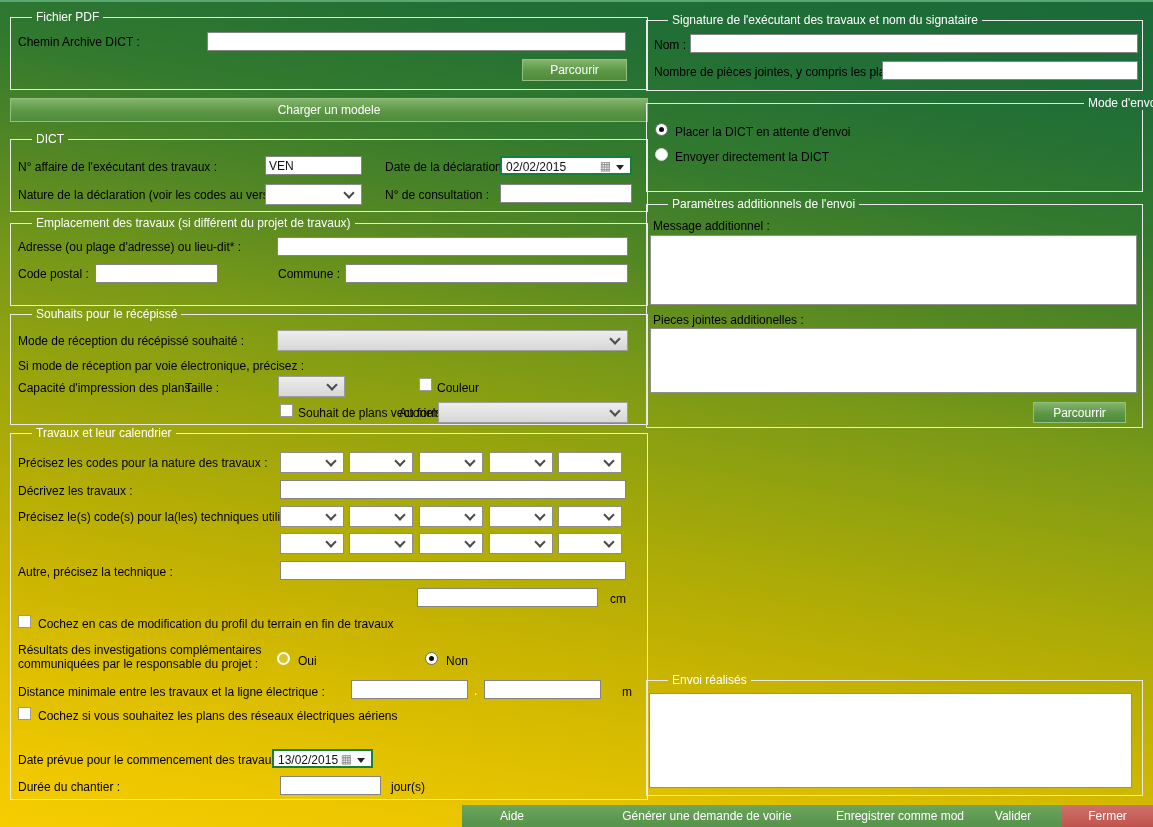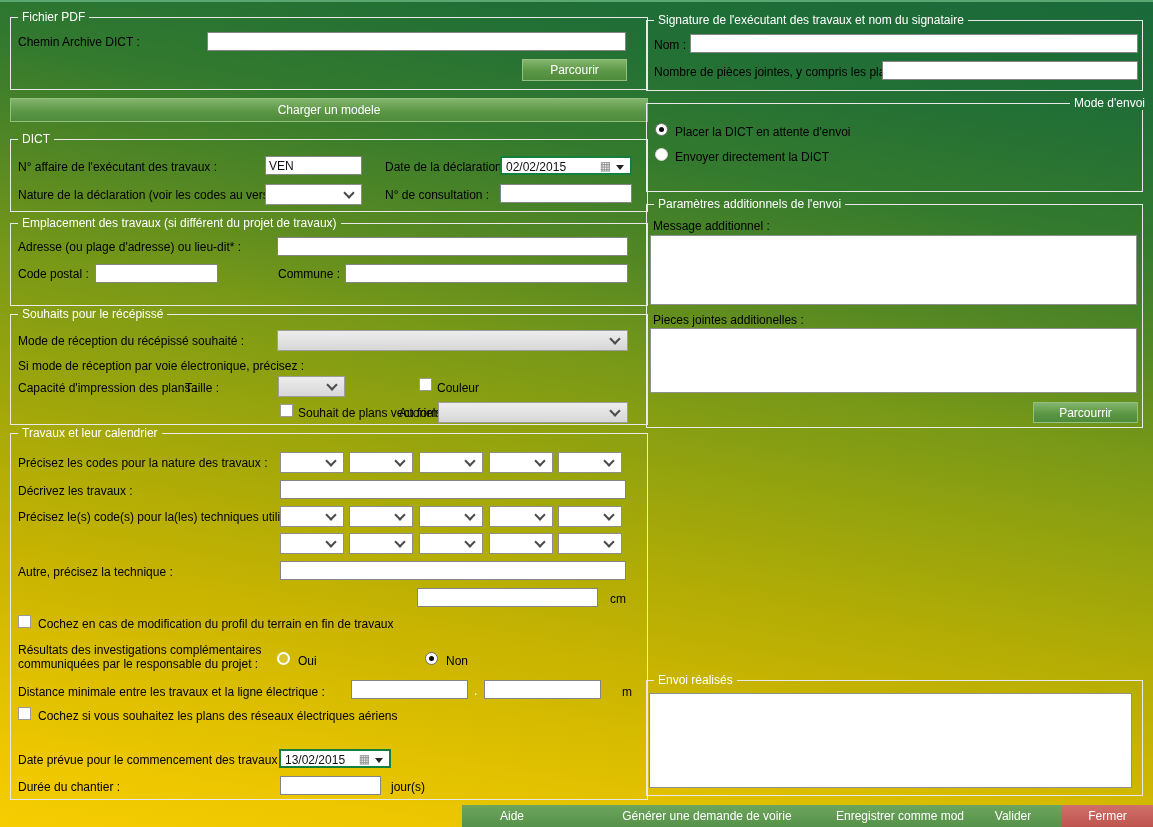--- a/index.html
+++ b/index.html
@@ -6,21 +6,21 @@
   body{width:1153px;height:827px;position:relative;overflow:hidden;
        font-family:"Liberation Sans", sans-serif;font-size:12px;
        background:linear-gradient(190deg,
          #1a6a3a 0%, #216f36 12%, #347a2e 24%, #538724 34%,
          #779818 44%, #94a30e 54%, #b0ac06 64%, #c9b401 74%,
          #ddbf00 84%, #eec700 93%, #f5cd00 100%);}
   .topline{position:absolute;top:0;left:0;right:0;height:2px;background:#5aa771;}
   .sec{position:absolute;}
   fieldset.gbx{position:absolute;left:0;right:0;top:-8px;bottom:0;margin:0;padding:0;
        border:1px solid #e9e9e9;background:transparent;}
-  fieldset.gbx legend{margin-left:7px;padding:0 4px;color:#fff;font-size:12px;line-height:14px;}
+  fieldset.gbx legend{margin-left:21px;padding:0 4px;color:#fff;font-size:12px;line-height:14px;}
   .lbl{position:absolute;color:#000000;white-space:nowrap;line-height:14px;}
   .txt{position:absolute;height:19px;border:1px solid #848484;background:#fff;
        box-sizing:border-box;font:12px "Liberation Sans",sans-serif;color:#111;
        padding:0 3px;outline:none;}
   .ta{position:absolute;border:1px solid #8f8f8f;background:#fff;resize:none;
       box-sizing:border-box;font:12px "Liberation Sans",sans-serif;outline:none;}
   .listbox{position:absolute;border:1px solid #8f8f8f;background:#fff;box-sizing:border-box;}
   .combo{position:absolute;height:21px;background:#fff;border:1px solid #8d8d8d;
        box-sizing:border-box;cursor:default;}
   .combo::after{content:"";position:absolute;right:8px;top:50%;margin-top:-6px;
@@ -150,21 +150,21 @@
   <div class="radio checked" style="left:415px;top:218px;"></div>
   <span class="lbl" style="left:436px;top:220px;">Non</span>
   <span class="lbl" style="left:8px;top:251px;">Distance minimale entre les travaux et la ligne électrique :</span>
   <input class="txt" style="left: 341px; top: 246px; width: 117px;">
   <span class="dotlbl" style="left:464px;top:250px;">.</span>
   <input class="txt" style="left: 474px; top: 246px; width: 117px;">
   <span class="lbl" style="left:612px;top:251px;">m</span>
   <div class="cb" style="left:8px;top:273px;"></div>
   <span class="lbl" style="left:28px;top:275px;">Cochez si vous souhaitez les plans des réseaux électriques aériens</span>
   <span class="lbl" style="left:8px;top:319px;">Date prévue pour le commencement des travaux :</span>
-  <div class="datefield" style="left:269px;top:315px;width:112px;">
+  <div class="datefield" style="left:262px;top:315px;width:101px;">
     <span class="dv">13/02/2015</span>
     <span class="cal">▦</span>
     <span class="arr"></span>
   </div>
   <span class="lbl" style="left:8px;top:346px;">Durée du chantier :</span>
   <input class="txt" style="left: 270px; top: 342px; width: 101px;">
   <span class="lbl" style="left:381px;top:346px;">jour(s)</span>
 </div>
 
 <div class="sec" style="left:646px;top:21px;width:497px;height:70px;">
@@ -188,21 +188,21 @@
 </div>
 
 <div class="sec" style="left:646px;top:205px;width:497px;height:223px;">
   <fieldset class="gbx">
     <legend>Paramètres additionnels de l'envoi</legend>
   </fieldset>
   <span class="lbl" style="left:7px;top:14px;">Message additionnel :</span>
   <textarea class="ta" style="left: 4px; top: 30px; width: 487px; height: 70px;"></textarea>
   <span class="lbl" style="left:7px;top:108px;">Pieces jointes additionelles :</span>
   <textarea class="ta" style="left: 4px; top: 123px; width: 487px; height: 65px;"></textarea>
-  <div class="btn" style="left:387px;top:197px;width:105px;height:21px;">Parcourrir</div>
+  <div class="btn" style="left:387px;top:197px;width:93px;height:21px;">Parcourrir</div>
 </div>
 
 <div class="sec" style="left:646px;top:681px;width:497px;height:115px;">
   <fieldset class="gbx">
     <legend>Envoi réalisés</legend>
   </fieldset>
   <div class="listbox" style="left:3px;top:12px;width:483px;height:95px;"></div>
 </div>
 
 <div class="footer">

